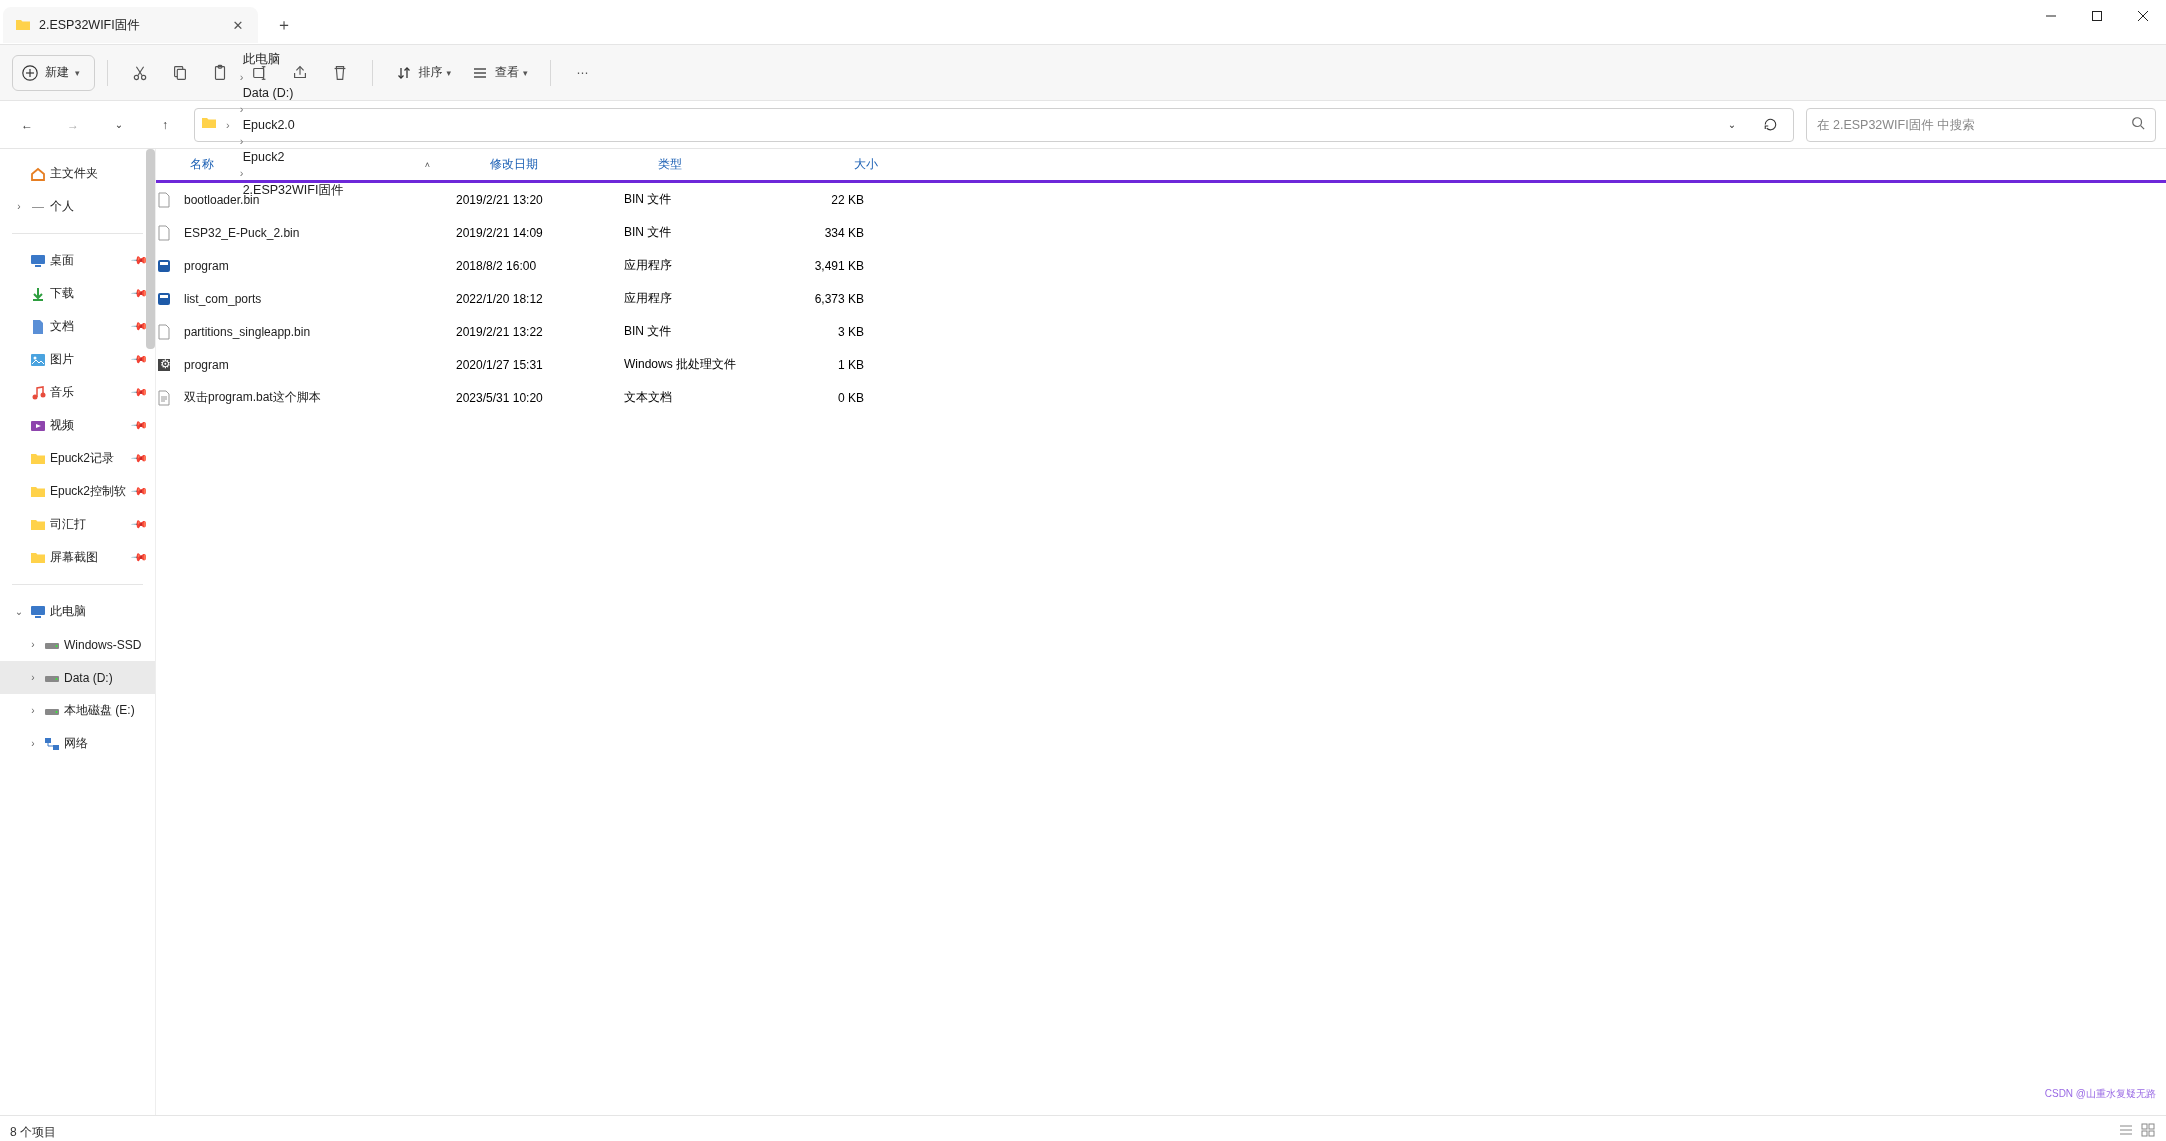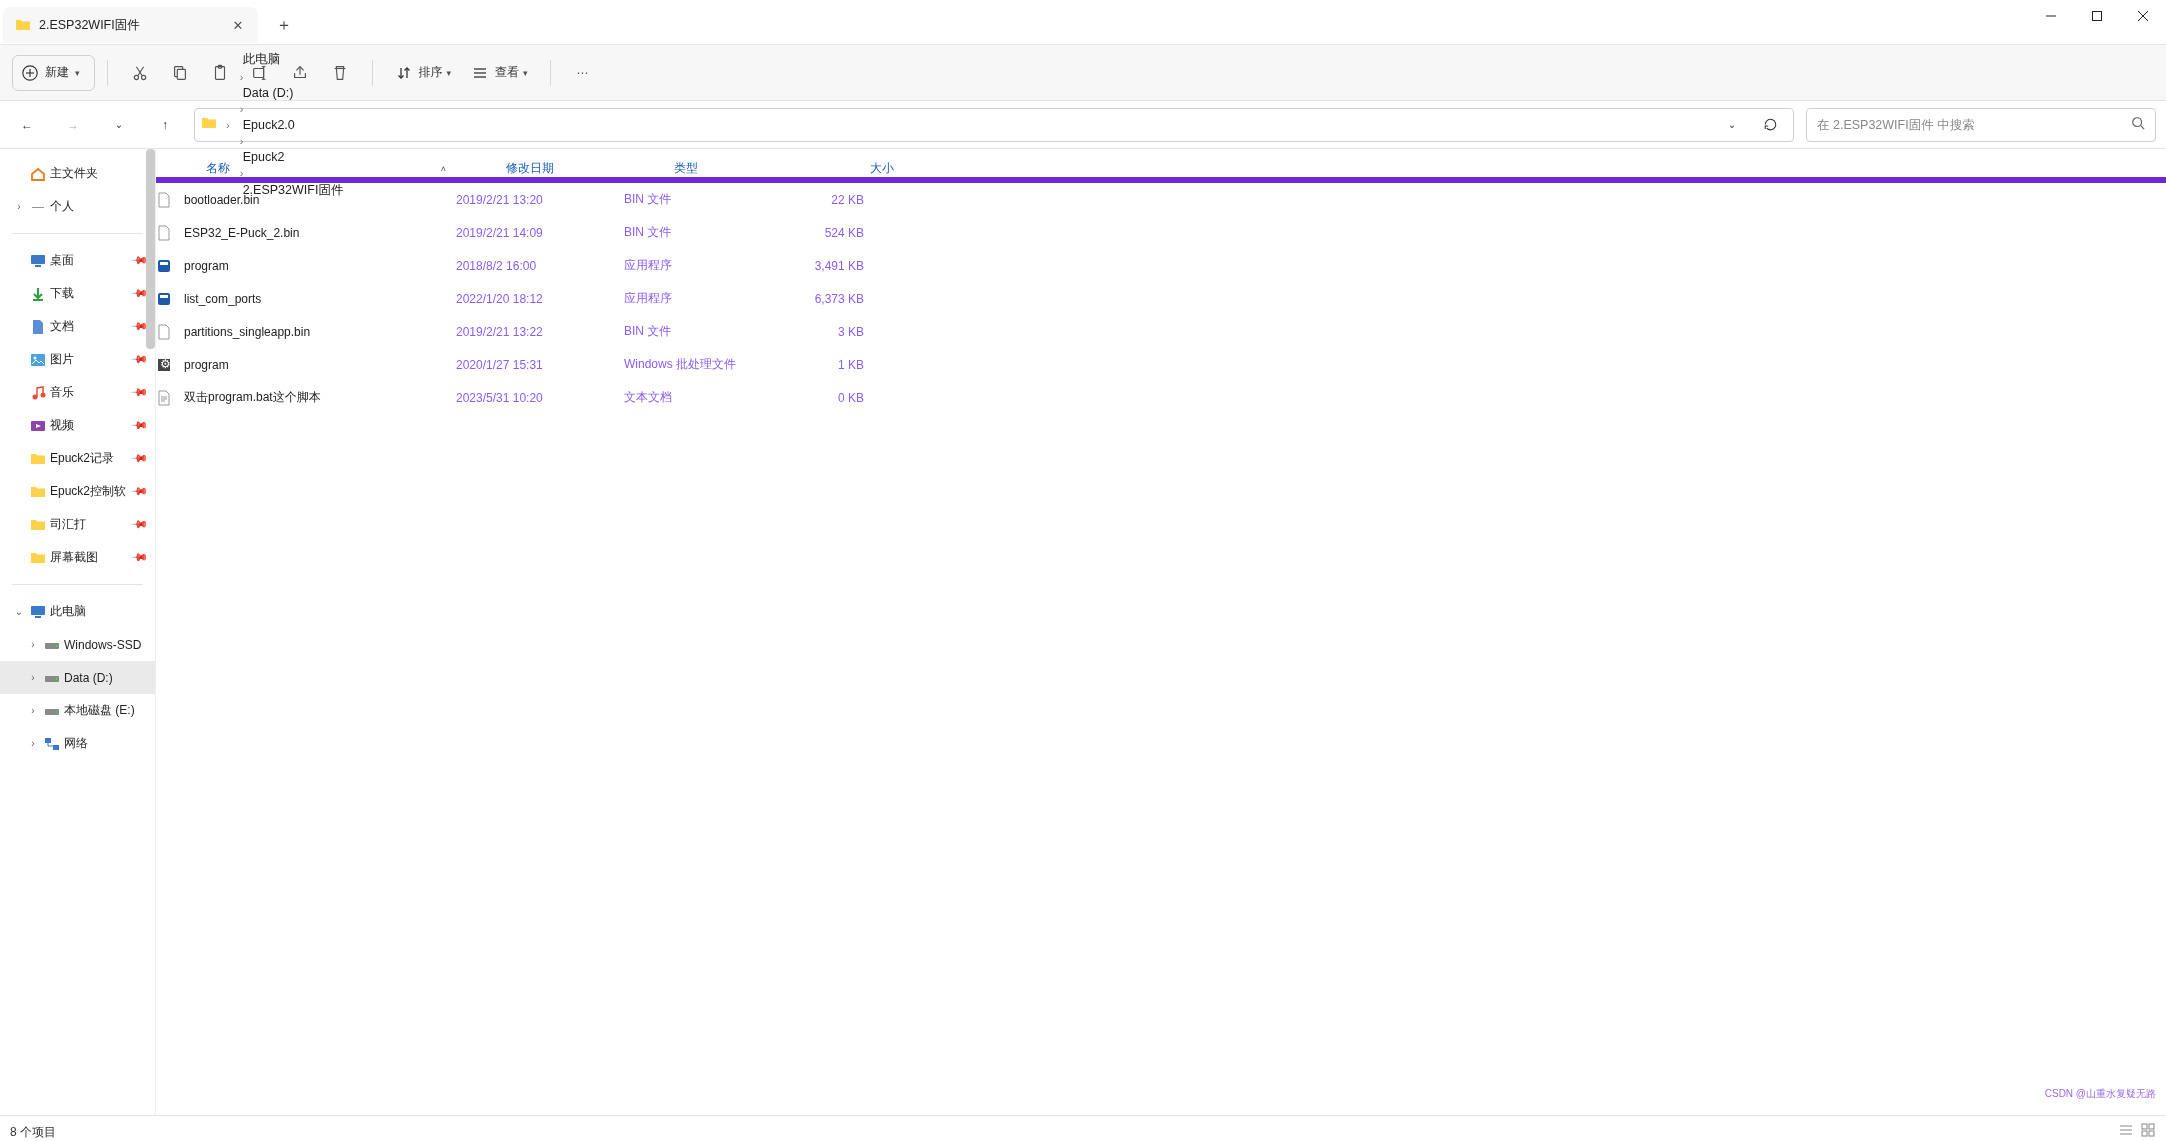--- a/index.html
+++ b/index.html
@@ -31,29 +31,29 @@
 .sidebar{width:156px;border-right:1px solid #eee;position:relative;padding:8px 0;overflow:hidden}
 .sb-scroll{position:absolute;right:0;top:0;width:9px;height:200px;background:#ccc;border-radius:4px}
 .sb-item{height:33px;display:flex;align-items:center;padding:0 8px 0 12px;color:#222;font-size:12.5px;cursor:pointer;gap:4px}
 .sb-item.selected{background:#eaeaea}
 .sb-icon{width:16px;height:16px;display:inline-flex;align-items:center;justify-content:center;flex-shrink:0}
 .pin{margin-left:auto;color:#888;font-size:11px;transform:rotate(45deg)}
 .sb-exp{width:14px;color:#666;font-size:10px;display:inline-flex;justify-content:center}
 .sb-divider{height:1px;background:#e5e5e5;margin:10px 12px}
 .sb-sub{padding-left:26px}
 .filelist{flex:1;overflow:auto}
-.fl-header{display:flex;align-items:flex-end;height:34px;border-bottom:6px solid #6d28d9;color:#1a5fb4;font-size:12px;padding-left:40px}
+.fl-header{display:flex;align-items:center;height:34px;border-bottom:3px solid #6d28d9;color:#1a5fb4;font-size:12px;padding-left:24px}
 .fl-header div{padding:0 10px}
 .col-name{width:300px;display:flex;align-items:center;gap:4px}
 .col-date{width:168px}
 .col-type{width:140px}
 .col-size{width:100px;text-align:right}
 .sort-ind{font-size:9px;color:#555;margin-left:auto;margin-right:40px}
 .fl-row{display:flex;align-items:center;height:33px;color:#222;font-size:12.5px;cursor:default}
-.fl-row .col-date,.fl-row .col-type,.fl-row .col-size{color:#8b5cf6}
+.fl-row .col-date,.fl-row .col-type,.fl-row .col-size{color:#000000}
 .file-icon{width:16px;height:16px;margin-right:8px;display:inline-flex;align-items:center;justify-content:center;flex-shrink:0}
 .statusbar{height:26px;border-top:1px solid #e5e5e5;display:flex;align-items:flex-end;padding:0 10px;font-size:12px;color:#333}
 .statusbar-right{margin-left:auto;display:flex;gap:6px;align-items:center;color:#888}
 .watermark{position:absolute;right:10px;bottom:40px;color:#6d28d9;font-size:10px;opacity:.7;pointer-events:none}
 .folder-svg{fill:#ffd24a}
 .home-svg{stroke:#e67e22;fill:none;stroke-width:1.8}
 .dl-svg{stroke:#2e9e3f;fill:none;stroke-width:2}
 .doc-svg{fill:#fff;stroke:#999}
 .zip-svg{fill:#ffd24a}
 .exe-svg{fill:#1e5aa8}
@@ -418,21 +418,21 @@
           <div class="col-name">
             <span class="file-icon">
               <svg viewBox="0 0 16 16" width="16" height="16">
                 <path class="doc-svg" d="M3 1h7l3 3v11H3z"></path>
               </svg>
             </span>
             <span>ESP32_E-Puck_2.bin</span>
           </div>
           <div class="col-date">2019/2/21 14:09</div>
           <div class="col-type">BIN 文件</div>
-          <div class="col-size">524 KB</div>
+          <div class="col-size">334 KB</div>
         </div>
         <div class="fl-row">
           <div class="col-name">
             <span class="file-icon">
               <svg viewBox="0 0 16 16" width="16" height="16">
                 <rect class="exe-svg" x="2" y="2" width="12" height="12" rx="2"></rect>
                 <rect x="4" y="4" width="8" height="3" fill="#fff"></rect>
               </svg>
             </span>
             <span>program</span>

